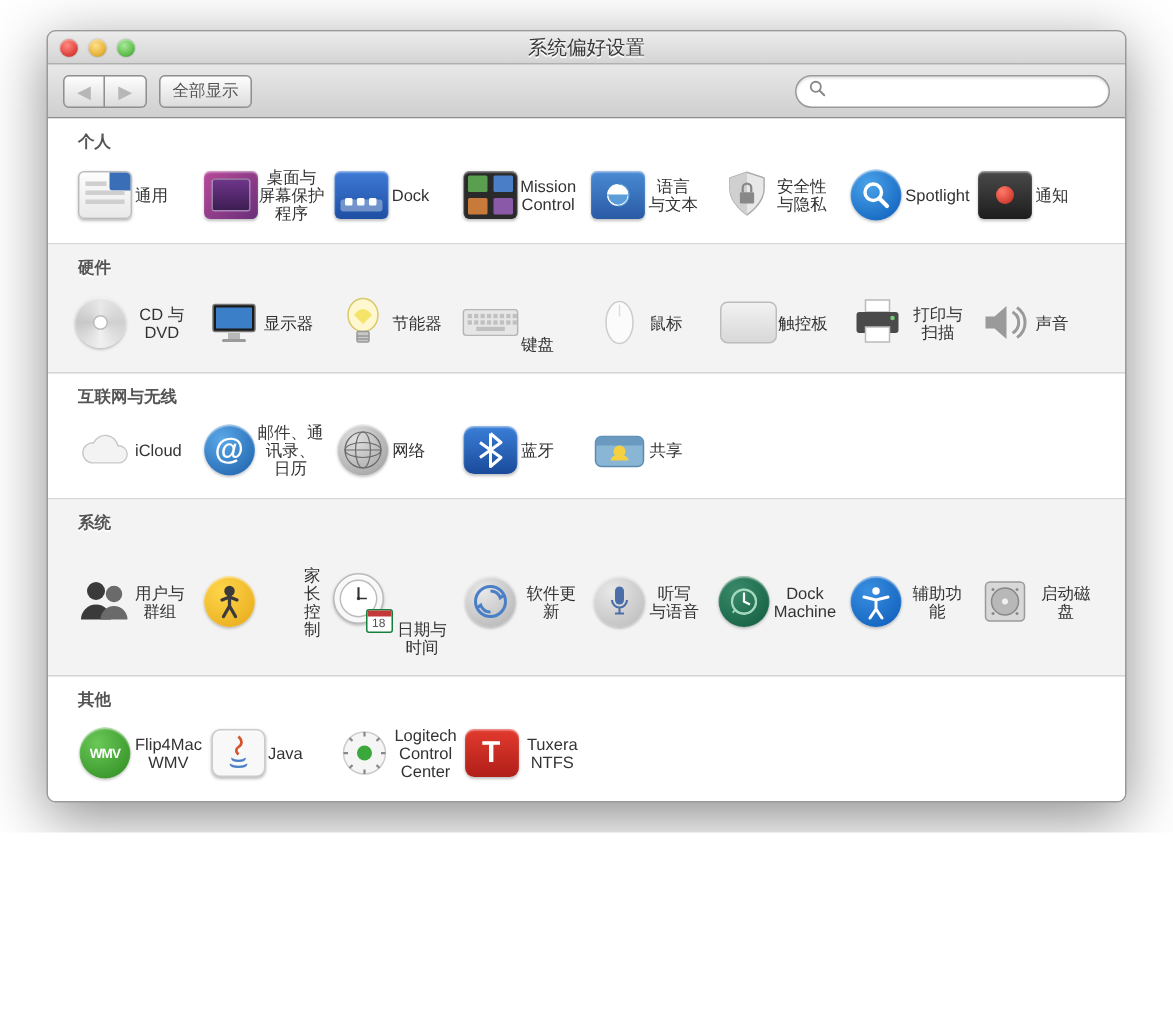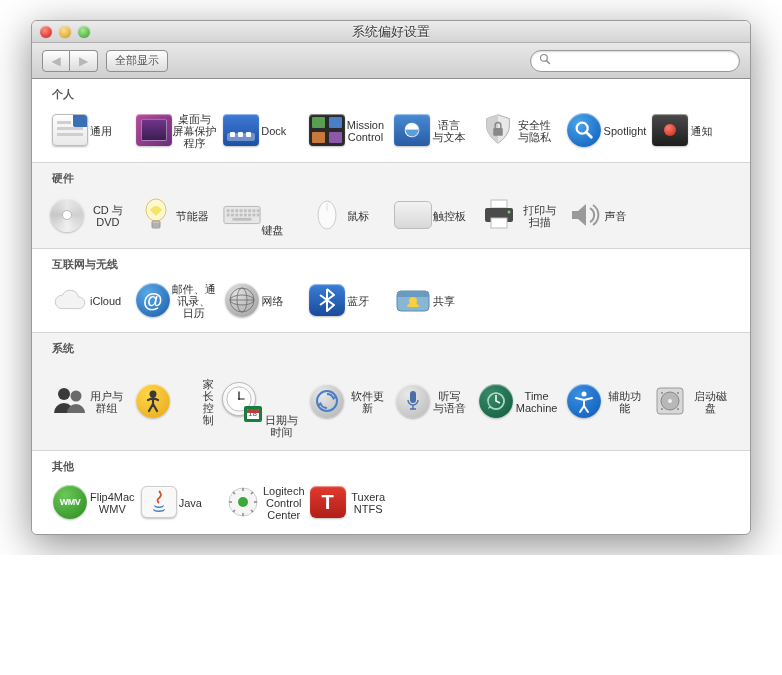--- a/index.html
+++ b/index.html
@@ -215,20 +215,31 @@
           <div class="item">
             <div class="icon">
               <div class="circ" style="background:conic-gradient(#e8e8e8,#d0d0d0,#f0f0f0,#c8c8c8,#e8e8e8);">
                 <div style="position:absolute;left:12px;top:12px;width:10px;height:10px;border-radius:50%;background:#fff;border:1px solid #bbb"></div>
               </div>
             </div>
             <div class="label" style="white-space: pre-line;">CD 与 DVD</div>
           </div>
           <div class="item">
             <div class="icon">
+              <svg width="40" height="40" viewBox="0 0 40 40">
+                <rect x="6" y="8" width="28" height="18" rx="1.5" fill="#1a1a1a" stroke="#777"></rect>
+                <rect x="8" y="10" width="24" height="14" fill="#3a7fc8"></rect>
+                <rect x="16" y="27" width="8" height="4" fill="#b8b8b8"></rect>
+                <rect x="12" y="31" width="16" height="2" rx="1" fill="#9a9a9a"></rect>
+              </svg>
+            </div>
+            <div class="label" style="white-space: pre-line;">显示器</div>
+          </div>
+          <div class="item">
+            <div class="icon">
               <svg width="36" height="40" viewBox="0 0 36 40">
                 <ellipse cx="18" cy="15" rx="10" ry="11" fill="#fff7d0" stroke="#d8c86a"></ellipse>
                 <path d="M12 15 q6 -8 12 0 q-6 6 -6 6 t-6 -6" fill="#f5e46a"></path>
                 <rect x="14" y="26" width="8" height="7" rx="1" fill="#c8c8c8" stroke="#999"></rect>
                 <line x1="14" y1="29" x2="22" y2="29" stroke="#999"></line>
                 <line x1="14" y1="31" x2="22" y2="31" stroke="#999"></line>
               </svg>
             </div>
             <div class="label" style="white-space: pre-line;">节能器</div>
           </div>
@@ -380,21 +391,21 @@
             <div class="icon">
               <div style="position:relative;width:38px;height:38px">
                 <div class="circ" style="background:#f8f8f8;border:1px solid #bbb">
                   <svg style="position:absolute;inset:2px" viewBox="0 0 30 30">
                     <circle cx="15" cy="15" r="13" fill="#fff" stroke="#bbb"></circle>
                     <line x1="15" y1="15" x2="15" y2="7" stroke="#333" stroke-width="1.5"></line>
                     <line x1="15" y1="15" x2="21" y2="15" stroke="#333" stroke-width="1.2"></line>
                     <circle cx="15" cy="15" r="1.2" fill="#333"></circle>
                   </svg>
                 </div>
-                <div style="position:absolute;right:-2px;bottom:-2px;width:18px;height:16px;background:#fff;border:3px solid #15803d;border-radius:2px;font-size:8px;display:flex;align-items:flex-end;justify-content:center;color:#555;padding-bottom:1px">18<div style="position:absolute;top:0;left:0;right:0;height:4px;background:#c43a3a;border-radius:1px 1px 0 0"></div></div>
+                <div style="position:absolute;right:-2px;bottom:-2px;width:18px;height:16px;background:#fff;border:1px solid #15803d;border-radius:2px;font-size:8px;display:flex;align-items:flex-end;justify-content:center;color:#555;padding-bottom:1px">18<div style="position:absolute;top:0;left:0;right:0;height:4px;background:#c43a3a;border-radius:1px 1px 0 0"></div></div>
               </div>
             </div>
             <div class="label" style="white-space: pre-line; margin-top: 48px;">日期与时间</div>
           </div>
           <div class="item">
             <div class="icon">
               <div class="circ" style="background:radial-gradient(circle at 35% 30%,#e8e8e8,#b0b0b0)">
                 <svg style="position:absolute;inset:5px" viewBox="0 0 24 24">
                   <circle cx="12" cy="12" r="10" fill="none" stroke="#4a7fc7" stroke-width="2"></circle>
                   <path d="M12 5 a7 7 0 0 1 6.5 4.5 l2-1.5 M12 19 a7 7 0 0 1 -6.5-4.5 l-2 1.5" fill="none" stroke="#4a7fc7" stroke-width="2"></path>
@@ -418,21 +429,21 @@
           <div class="item">
             <div class="icon">
               <div class="circ" style="background:radial-gradient(circle at 35% 30%,#3a8a6a,#0f5a3f)">
                 <svg style="position:absolute;inset:5px" viewBox="0 0 24 24">
                   <circle cx="12" cy="12" r="8" fill="none" stroke="#a5d8bf" stroke-width="1.5"></circle>
                   <path d="M12 6 v6 l4 2" stroke="#fff" stroke-width="1.5" fill="none"></path>
                   <path d="M4 12 a8 8 0 1 1 2 5.5 l-1.5 2" fill="none" stroke="#a5d8bf" stroke-width="1.3"></path>
                 </svg>
               </div>
             </div>
-            <div class="label" style="white-space: pre-line;">Time Machine</div>
+            <div class="label" style="white-space: pre-line;">Dock Machine</div>
           </div>
           <div class="item">
             <div class="icon">
               <div class="circ" style="background:radial-gradient(circle at 35% 30%,#3a8fe0,#0a5ab8)">
                 <svg style="position:absolute;inset:4px" viewBox="0 0 26 26">
                   <circle cx="13" cy="6" r="2.5" fill="#fff"></circle>
                   <path d="M5 10 l8 2 l8-2 M13 12 v6 l-4 6 M13 18 l4 6" stroke="#fff" stroke-width="2" stroke-linecap="round" fill="none"></path>
                 </svg>
               </div>
             </div>

